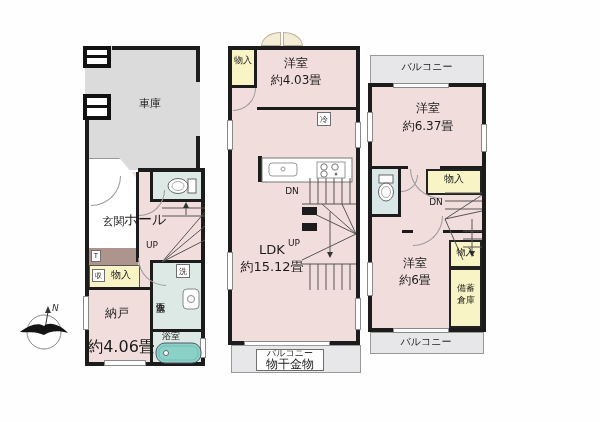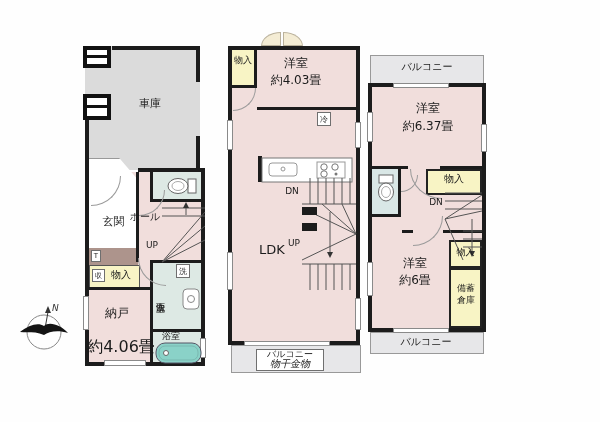--- a/index.html
+++ b/index.html
@@ -99,21 +99,21 @@
       <span>T</span>
     </div>
   <div class="box" style="left:92px;top:269px;width:13px;height:13px;font-size:7px;">
       <span>収</span>
     </div>
   <div class="box" style="left:176px;top:264px;width:14px;height:14px;font-size:8px;">
       <span>洗</span>
     </div>
   <div class="lbl" style="left:120px;top:98px;width:60px;font-size:11px;">車庫</div>
   <div class="lbl" style="left:89px;top:216px;width:49px;font-size:11px;">玄関</div>
-  <div class="lbl" style="left:121px;top:212px;width:48px;font-size:10px;">ホール</div>
+  <div class="lbl" style="left:121px;top:212px;width:48px;font-size:14px;">ホール</div>
   <div class="lbl" style="left:140px;top:241px;width:24px;font-size:9px;">UP</div>
   <div class="lbl" style="left:103px;top:270px;width:36px;font-size:10px;">物入</div>
   <div class="lbl" style="left:89px;top:307px;width:56px;font-size:12px;">納戸</div>
   <div class="lbl" style="left:86px;top:339px;width:70px;font-size:16px;">約4.06畳</div>
   <div class="lbl vtxt" style="left:155px;top:274px;height:44px;font-size:9px;">洗面室</div>
   <div class="lbl" style="left:152px;top:332px;width:38px;font-size:9px;">浴室</div>
 
   <div class="a" style="left:231px;top:49px;width:126px;height:292px;background:#f1dedc;"></div>
   <div class="a" style="left:231px;top:49px;width:24px;height:36px;background:#f8f4c5;"></div>
 
@@ -177,25 +177,26 @@
 
   <div class="box" style="left:317px;top:112px;width:14px;height:14px;font-size:8px;">
       <span>冷</span>
     </div>
   <div class="lbl" style="left:230px;top:56px;width:26px;font-size:9px;">物入</div>
   <div class="lbl" style="left:266px;top:57px;width:60px;font-size:12px;">洋室</div>
   <div class="lbl" style="left:258px;top:74px;width:76px;font-size:12px;">約4.03畳</div>
   <div class="lbl" style="left:281px;top:187px;width:22px;font-size:9px;">DN</div>
   <div class="lbl" style="left:283px;top:239px;width:22px;font-size:9px;">UP</div>
   <div class="lbl" style="left:246px;top:243px;width:52px;font-size:13px;">LDK</div>
+  <div class="lbl" style="left:230px;top:260px;width:84px;font-size:13px;">約15.12畳</div>
 
   <div class="a" style="left:231px;top:345px;width:130px;height:28px;background:#e7e7e9;border:1px solid #999;"></div>
   <div class="box" style="left:256px;top:349px;width:68px;height:22px;flex-direction:column;">
     <span class="lbl" style="position:static;font-size:9px;">バルコニー</span>
-    <span class="lbl" style="position:static;font-size:10px;font-style:italic;">物干金物</span>
+    <span class="lbl" style="position:static;font-size:12px;">物干金物</span>
   </div>
 
   <div class="a" style="left:370px;top:55px;width:114px;height:30px;background:#e7e7e9;border:1px solid #999;"></div>
   <div class="a" style="left:372px;top:87px;width:110px;height:241px;background:#f1dedc;"></div>
   <div class="a" style="left:372px;top:169px;width:27px;height:46px;background:#d9e7e6;"></div>
   <div class="a" style="left:426px;top:169px;width:56px;height:26px;background:#f8f4c5;border:2px solid #222;"></div>
   <div class="a" style="left:449px;top:240px;width:33px;height:28px;background:#f8f4c5;border:2px solid #222;"></div>
   <div class="a" style="left:449px;top:268px;width:33px;height:60px;background:#f8f4c5;border:2px solid #222;"></div>
   <div class="a" style="left:370px;top:332px;width:114px;height:22px;background:#e7e7e9;border:1px solid #999;"></div>
 

